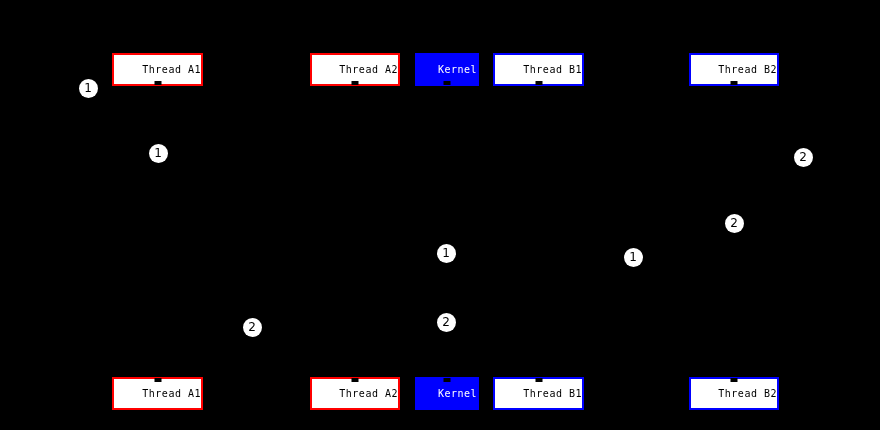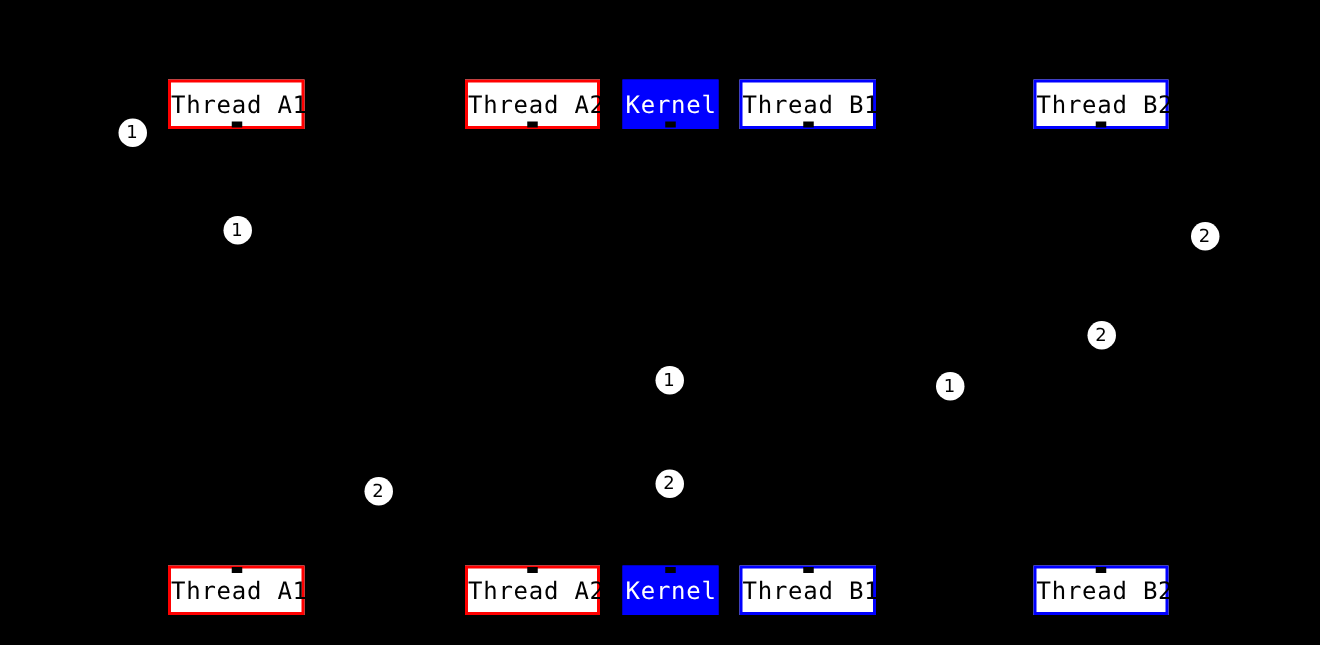--- a/index.html
+++ b/index.html
@@ -14,22 +14,22 @@
     background: #000000;
     overflow: hidden;
     font-family: "DejaVu Sans Mono", monospace;
   }
   .pbox {
     position: absolute;
     box-sizing: border-box;
     height: 33px;
     display: flex;
     align-items: center;
-    justify-content: flex-start;
-    font-size: 16px;
+    justify-content: flex-end;
+    font-size: 10px;
     letter-spacing: 0.5px;
     line-height: 1;
     white-space: nowrap;
   }
   .pbox .notch {
     position: absolute;
     left: 50%;
     transform: translateX(-50%);
     width: 7px;
     height: 4px;

